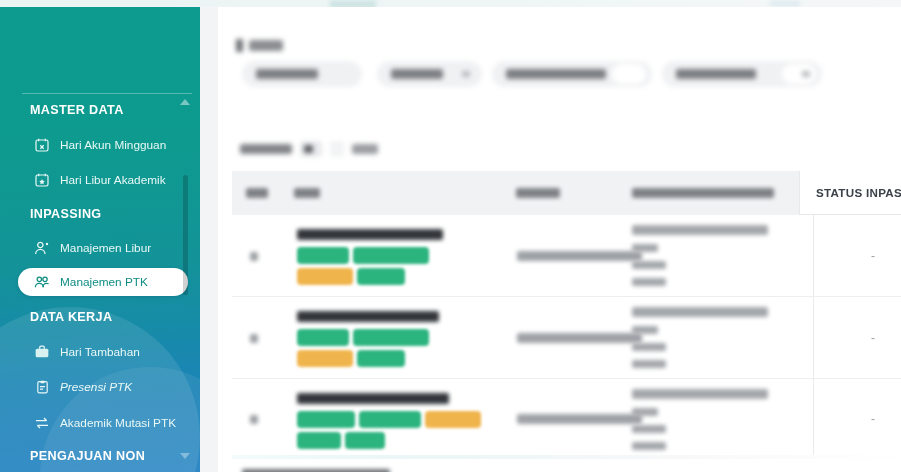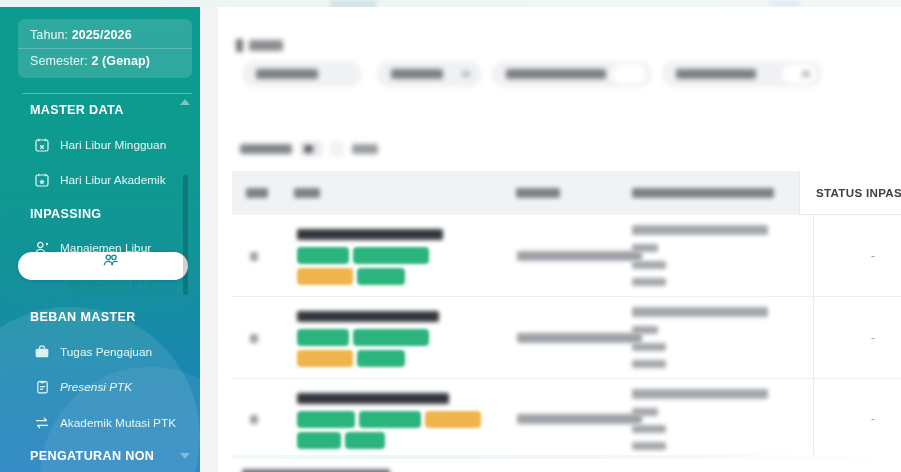--- a/index.html
+++ b/index.html
@@ -217,47 +217,37 @@
   <div class="top-strip">
     <div class="top-strip-accent"></div>
     <div class="top-strip-accent2"></div>
   </div>
 
   <div class="sidebar">
     <div class="sb-deco c1"></div>
     <div class="sb-deco c2"></div>
     <div class="sb-ray"></div>
 
-    <div class="period-card">
-      <div class="period-row">
-        <span>Tahun:</span>
-        <b>2025/2026</b>
-      </div>
-      <div class="period-row">
-        <span>Semester:</span>
-        <b>2 (Genap)</b>
-      </div>
-    </div>
 
     <div class="sb-divider"></div>
 
     <div id="sb-dyn">
         <div class="sb-section" style="top: 96px; text-align: right;">MASTER DATA</div>
         <div class="sb-section" style="top: 200px;">INPASSING</div>
-        <div class="sb-section" style="top: 303px;">BEBAN MASTER</div>
-        <div class="sb-section" style="top: 442px;">PENGATURAN NON</div>
+        <div class="sb-section" style="top: 303px;">DATA KERJA</div>
+        <div class="sb-section" style="top: 442px;">PENGAJUAN NON</div>
         <div class="sb-item" style="top: 124px;">
           <span class="ic">
             <svg width="16" height="16" viewBox="0 0 24 24" fill="none" stroke="currentColor" stroke-width="1.8">
               <rect x="3" y="4.5" width="18" height="16.5" rx="2.5"></rect>
               <path d="M7 2.5v4M17 2.5v4"></path>
               <path d="M9.5 12.5l5 5M14.5 12.5l-5 5" stroke-width="2"></path>
             </svg>
           </span>
-          <span>Hari Libur Mingguan</span>
+          <span>Hari Akun Mingguan</span>
         </div>
         <div class="sb-item" style="top: 159px;">
           <span class="ic">
             <svg width="16" height="16" viewBox="0 0 24 24" fill="none" stroke="currentColor" stroke-width="1.8">
               <rect x="3" y="4.5" width="18" height="16.5" rx="2.5"></rect>
               <path d="M7 2.5v4M17 2.5v4"></path>
               <path d="M12 10.5l1.3 2.7 2.9.4-2.1 2 .5 2.9-2.6-1.4-2.6 1.4.5-2.9-2.1-2 2.9-.4z" fill="currentColor" stroke="none"></path>
             </svg>
           </span>
           <span>Hari Libur Akademik</span>
@@ -265,39 +255,39 @@
         <div class="sb-item" style="top: 227px;">
           <span class="ic">
             <svg width="17" height="16" viewBox="0 0 24 24" fill="none" stroke="currentColor" stroke-width="1.9">
               <circle cx="9.5" cy="7.5" r="4"></circle>
               <path d="M2.5 21c0-4 3.2-7 7-7s7 3 7 7"></path>
               <circle cx="19.5" cy="6" r="1.8" fill="currentColor" stroke="none"></circle>
             </svg>
           </span>
           <span>Manajemen Libur</span>
         </div>
-        <div class="sb-item active" style="top: 245px; flex-direction: column;">
+        <div class="sb-item active" style="top: 261px;">
           <span class="ic">
             <svg width="18" height="16" viewBox="0 0 24 24" fill="none" stroke="currentColor" stroke-width="1.9">
               <circle cx="8" cy="8" r="3.3"></circle>
               <circle cx="16.5" cy="8" r="3.3"></circle>
               <path d="M2 20c0-3.3 2.7-6 6-6s6 2.7 6 6"></path>
               <path d="M13.5 20c0-3.3 2.2-6 5.5-6 1.6 0 3 .6 3 .6"></path>
             </svg>
           </span>
           <span>Manajemen PTK</span>
         </div>
         <div class="sb-item" style="top: 331px;">
           <span class="ic">
             <svg width="16" height="16" viewBox="0 0 24 24" fill="none" stroke="currentColor" stroke-width="1.9">
               <rect x="2.5" y="7" width="19" height="13" rx="2.3" fill="currentColor" stroke="none" opacity=".92"></rect>
               <path d="M8.5 7V5.2a2 2 0 012-2h3a2 2 0 012 2V7"></path>
             </svg>
           </span>
-          <span>Tugas Pengajuan</span>
+          <span>Hari Tambahan</span>
         </div>
         <div class="sb-item" style="top: 366px; font-style: italic;">
           <span class="ic">
             <svg width="15" height="16" viewBox="0 0 24 24" fill="none" stroke="currentColor" stroke-width="1.9">
               <rect x="4.5" y="3.5" width="15" height="18" rx="2.3"></rect>
               <rect x="8.5" y="1.8" width="7" height="4" rx="1.3" fill="currentColor" stroke="none"></rect>
               <path d="M8 11.5h8M8 15.5h5"></path>
             </svg>
           </span>
           <span>Presensi PTK</span>

